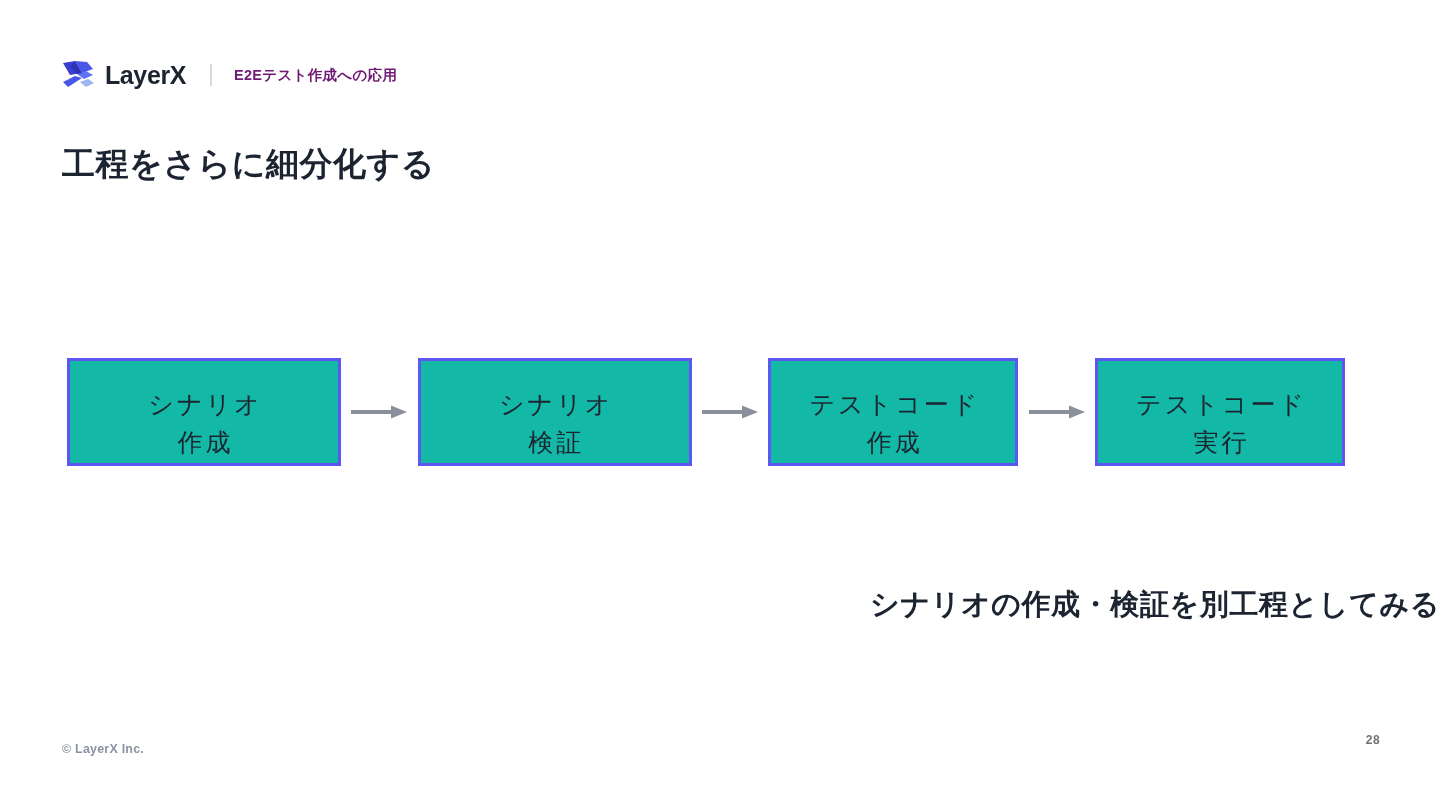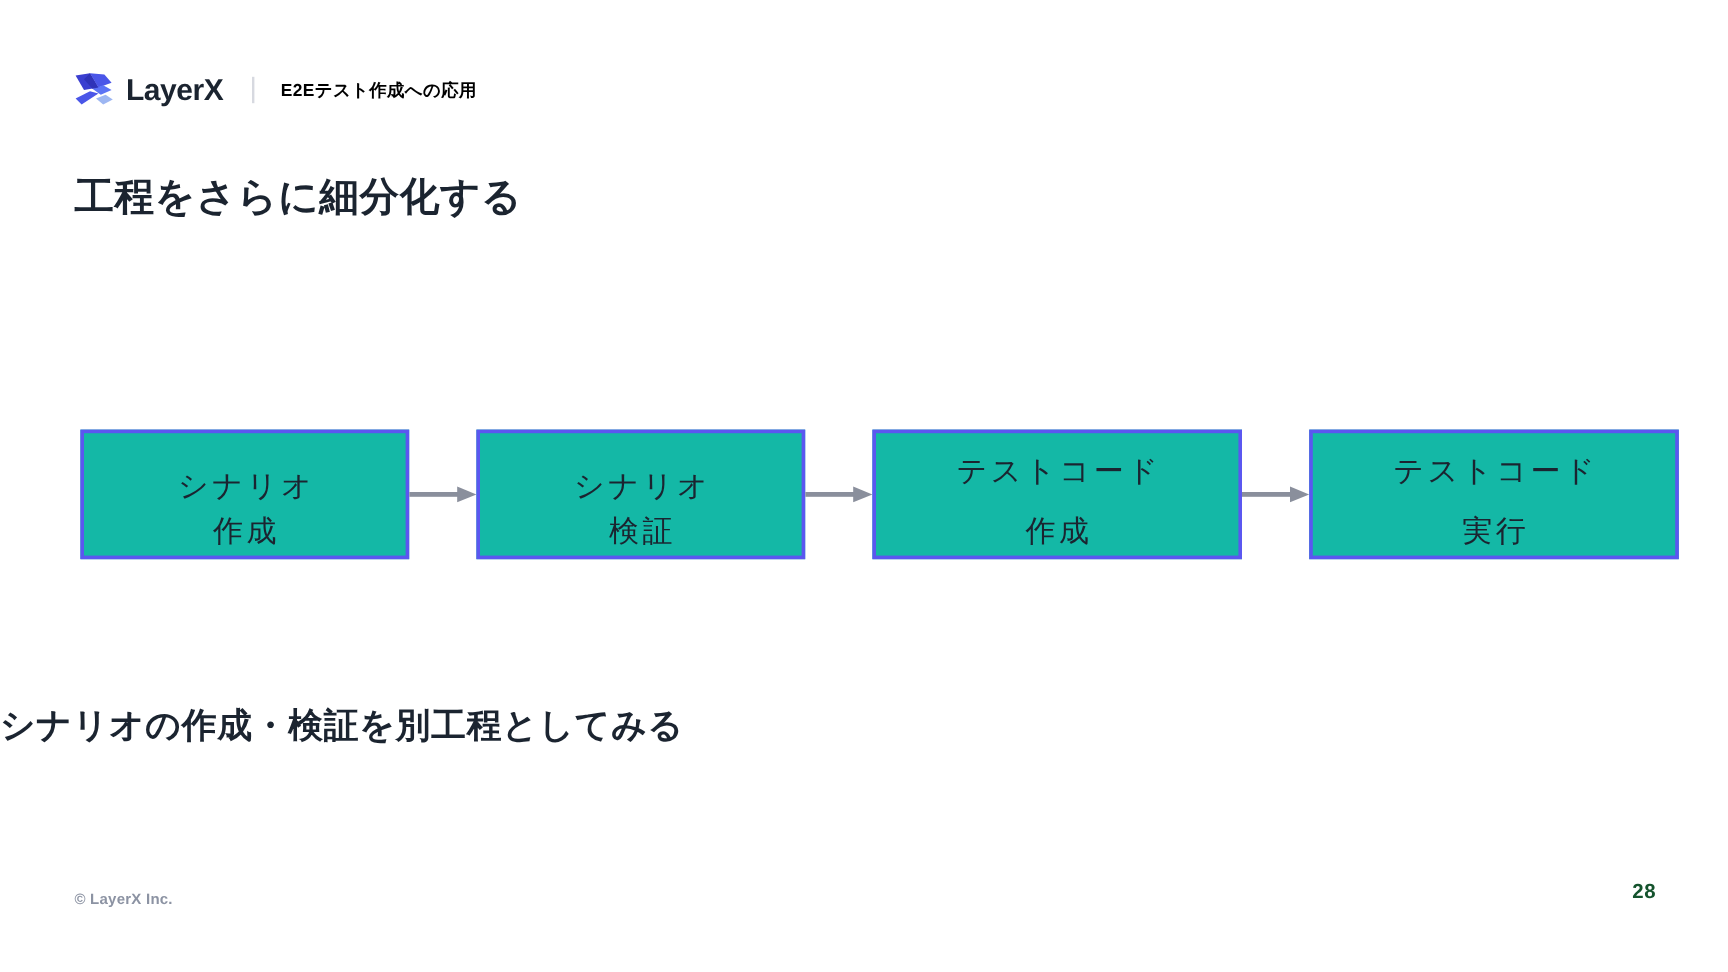--- a/index.html
+++ b/index.html
@@ -48,21 +48,21 @@
   .header-divider {
     width: 2px;
     height: 22px;
     background: #d7d9e0;
     margin: 0 22px 0 24px;
     flex: 0 0 auto;
   }
   .header-subtitle {
     font-size: 14.5px;
     font-weight: 700;
-    color: #000000;
+    color: #701a75;
     letter-spacing: 0.3px;
     white-space: nowrap;
   }
 
   
   .page-title {
     position: absolute;
     left: 62px;
     top: 122px;
     font-size: 33px;
@@ -89,21 +89,21 @@
     height: 108px;
     box-sizing: border-box;
     border: 3px solid #5b57f0;
     background: #14b8a6;
     display: flex;
     flex-direction: column;
     align-items: center;
     justify-content: flex-end;
     color: #1b2430;
   }
-  .flow-box.narrow { width: 308px; gap: 12px; }
+  .flow-box.narrow { width: 250px; }
   .flow-box-line {
     font-size: 25px;
     line-height: 1.55;
     letter-spacing: 3px;
     text-indent: 3px;
     font-family: "DejaVu Serif", "Liberation Serif", serif;
     font-weight: 400;
     white-space: nowrap;
   }
   .flow-arrow {
@@ -114,21 +114,21 @@
     justify-content: center;
   }
   .flow-arrow svg { display: block; }
 
   
   .caption {
     position: absolute;
     left: 0;
     right: 0;
     top: 585px;
-    text-align: left;
+    text-align: right;
     font-size: 29px;
     font-weight: 700;
     color: #1b2430;
     letter-spacing: 0.6px;
     white-space: nowrap;
   }
 
   
   .footer-copyright {
     position: absolute;
@@ -137,23 +137,23 @@
     font-size: 12.5px;
     font-weight: 700;
     color: #8c93a3;
     letter-spacing: 0.2px;
     margin-top: 11px;
   }
   .footer-pagenum {
     position: absolute;
     right: 60px;
     top: 733px;
-    font-size: 17px;
-    font-weight: 700;
-    color: #14532d;
+    font-size: 12px;
+    font-weight: 700;
+    color: #737373;
     letter-spacing: 0.4px;
   }
 </style>
 </head>
 <body>
 
 <div class="slide">
 
   <div class="header">
     <svg class="logo-mark" viewBox="0 0 34 30" aria-hidden="true">

